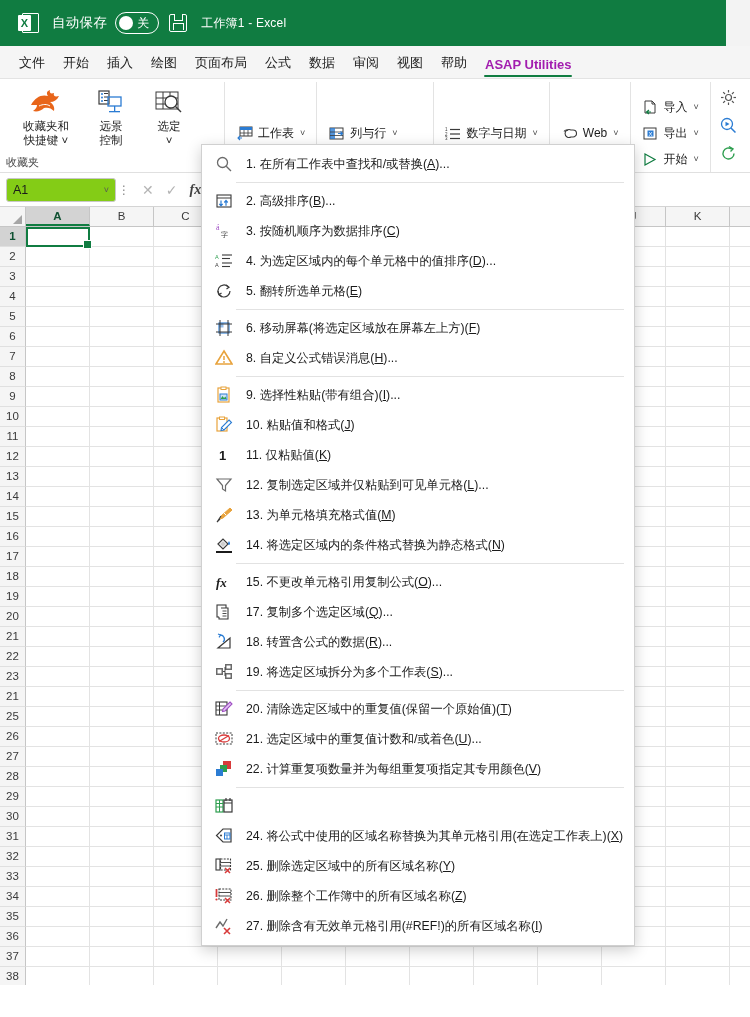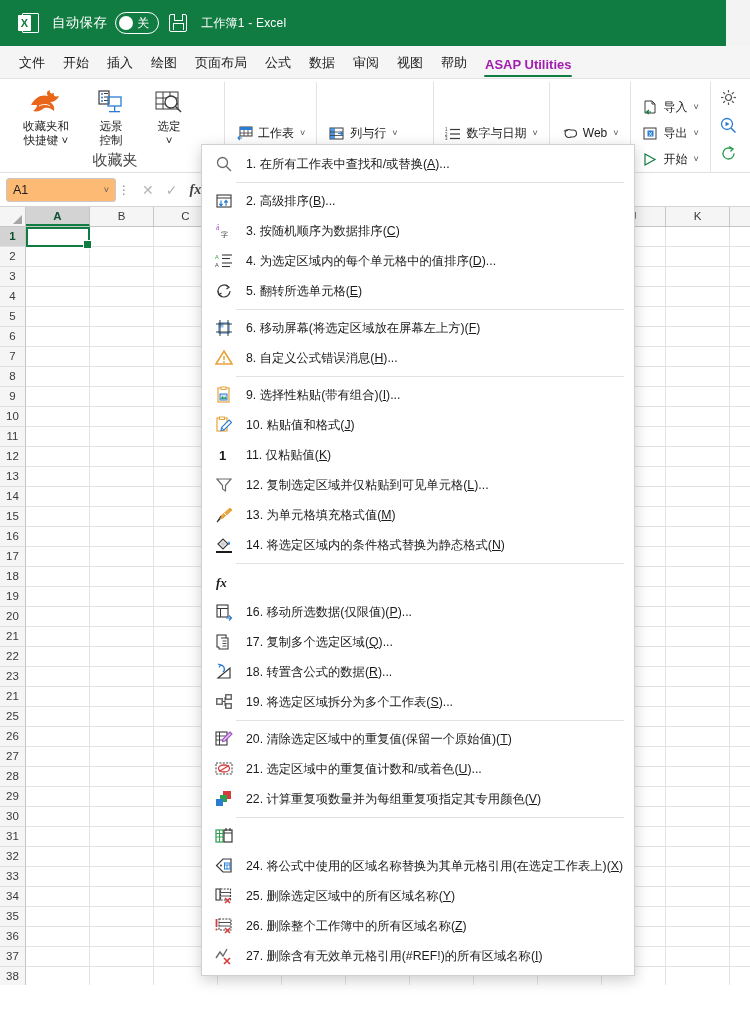--- a/index.html
+++ b/index.html
@@ -81,22 +81,22 @@
   }
   .rgroup { display: flex; align-items: stretch; padding: 0 4px; position: relative; }
   .rgroup + .rgroup { border-left: 1px solid #e3e3e3; }
   .big-btn {
     width: 72px; display: flex; flex-direction: column; align-items: center;
     justify-content: flex-start; padding-top: 3px; cursor: pointer;
     font-size: 11.5px; color: #1b1b1b; text-align: center; line-height: 1.25;
   }
   .big-btn .bi { height: 34px; display:flex; align-items:center; justify-content:center; }
   .grp-caption {
-    position: absolute; bottom: 2px; left: 0; right: 0; text-align: center;
-    font-size: 15px; color: #444;
+    position: absolute; bottom: 2px; left: 0; right: 0; text-align: left;
+    font-size: 11px; color: #444;
   }
   .col-btns { display: flex; flex-direction: column; justify-content: flex-end; padding-top: 2px; }
   .sm-btn {
     display: flex; align-items: center; gap: 5px; font-size: 12px; color: #1b1b1b;
     padding: 3px 7px; border-radius: 4px; cursor: pointer; white-space: nowrap;
     height: 26px;
   }
   .sm-btn .si { width: 17px; height: 17px; display:flex; align-items:center; justify-content:center; flex:0 0 auto;}
   .sm-btn .chev { font-size: 9px; color: #444; margin-left: 1px; }
   .sm-btn.pressed {
@@ -107,21 +107,21 @@
   .icon-only { width: 28px; height: 26px; display:flex;align-items:center;justify-content:center; cursor:pointer;}
 
   
   .fbar {
     height: 34px; background: #ffffff; display: flex; align-items: center;
     padding: 3px 6px; border-bottom: 1px solid #d4d4d4;
   }
   .namebox {
     width: 110px; height: 24px; border: 1px solid #c8c8c8; border-radius: 3px;
     display: flex; align-items: center; justify-content: space-between;
-    padding: 0 6px; font-size: 12.5px; color: #1b1b1b; background: #fdba74; cursor: text;
+    padding: 0 6px; font-size: 12.5px; color: #1b1b1b; background: #84cc16; cursor: text;
   }
   .namebox .chev { font-size: 9px; color: #555; }
   .fb-dots { width: 16px; text-align: center; color: #8a8a8a; font-size: 12px; cursor: ew-resize;}
   .fb-btns { display: flex; align-items: center; gap: 12px; padding: 0 10px; }
   .fb-btns span { color: #b4b4b4; font-size: 14px; cursor: pointer; }
   .fb-btns .fx { color: #444; font-style: italic; font-family: "Liberation Serif", serif; font-weight: bold; }
   .fb-input { flex: 1; height: 24px; font-size: 12.5px; padding-left: 6px; color: #1b1b1b; }
 
   
   .grid-wrap { position: relative; height: 778px; background: #ffffff; overflow: hidden; }
@@ -1201,31 +1201,21 @@
         </span>
         <span class="mlabel">14. 将选定区域内的条件格式替换为静态格式(<u>N</u>)</span>
       </div>
       <div class="msep"></div>
       <div class="mitem">
         <span class="mi">
           <svg width="18" height="18" viewBox="0 0 18 18">
             <text x="1" y="14" font-size="13" font-style="italic" font-weight="bold" fill="#1b1b1b" font-family="Liberation Serif">fx</text>
           </svg>
         </span>
-      </div>
-      <div class="mitem">
-        <span class="mi">
-          <svg width="18" height="18" viewBox="0 0 18 18">
-            <rect x="2" y="2" width="11" height="12" fill="none" stroke="#3a3a3a" stroke-width="1.1"></rect>
-            <line x1="2" y1="5.5" x2="13" y2="5.5" stroke="#3a3a3a" stroke-width="1"></line>
-            <line x1="5.5" y1="5.5" x2="5.5" y2="14" stroke="#3a3a3a" stroke-width="1"></line>
-            <path d="M11 15 L16 15 M14 12.5 L16.5 15 L14 17.5" stroke="#2b7cd3" stroke-width="1.2" fill="none"></path>
-          </svg>
-        </span>
-        <span class="mlabel">16. 移动所选数据(仅限值)(<u>P</u>)...</span>
+        <span class="mlabel">15. 不更改单元格引用复制公式(<u>O</u>)...</span>
       </div>
       <div class="mitem">
         <span class="mi">
           <svg width="18" height="18" viewBox="0 0 18 18">
             <rect x="2" y="2" width="9" height="12" fill="none" stroke="#3a3a3a" stroke-width="1.1"></rect>
             <path d="M6 5 h7 v11 h-9 v-2" fill="#fff" stroke="#3a3a3a" stroke-width="1.1"></path>
             <line x1="7.5" y1="8" x2="11.5" y2="8" stroke="#3a3a3a" stroke-width=".9"></line>
             <line x1="7.5" y1="10.5" x2="11.5" y2="10.5" stroke="#3a3a3a" stroke-width=".9"></line>
             <line x1="7.5" y1="13" x2="11.5" y2="13" stroke="#3a3a3a" stroke-width=".9"></line>
           </svg>

